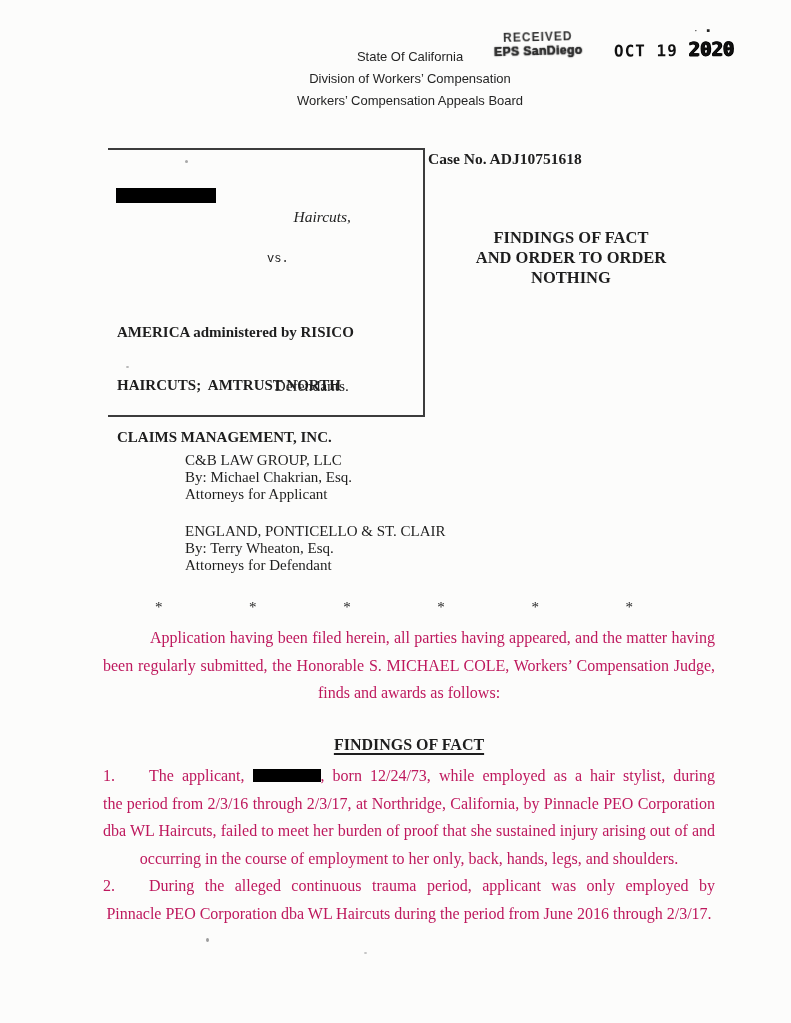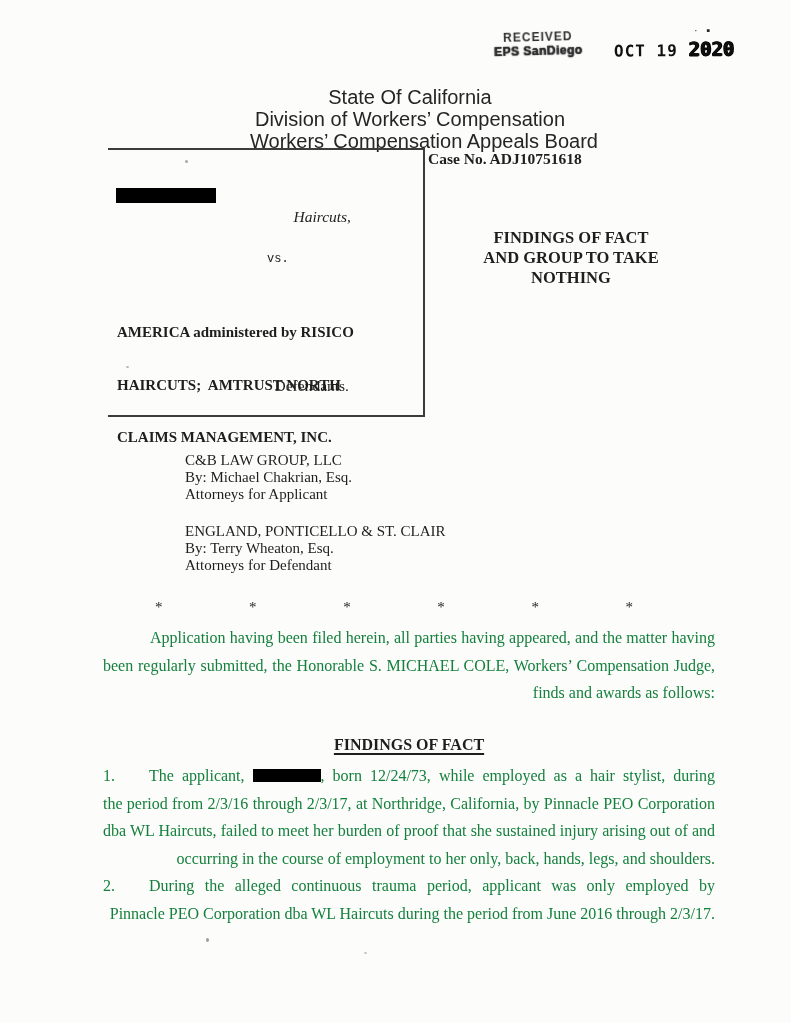--- a/index.html
+++ b/index.html
@@ -39,23 +39,22 @@
     position:absolute;left:694px;top:24px;
     font-size:11px;color:#222;letter-spacing:3px;
     filter:blur(.3px);
   }
 
   
   .doc-header{
     position:absolute;left:250px;top:46px;width:320px;
     text-align:center;
     font-family:"Liberation Sans", sans-serif;
-    font-size:20px;line-height:22px;color:#252525;
+    font-size:13px;line-height:22px;color:#252525;
     white-space:nowrap;
-    margin-top:40px;
   }
 
   
   .caption-box{
     position:absolute;left:108px;top:148px;width:315px;height:265px;
     border-top:2px solid #3c3c3c;
     border-right:2px solid #3c3c3c;
     border-bottom:2px solid #3c3c3c;
   }
   .redact-bar{
@@ -101,25 +100,25 @@
   
   .asterisk-row{
     position:absolute;left:155px;top:599px;width:478px;
     display:flex;justify-content:space-between;
     font-size:15px;
   }
 
   
   .bodyblock{
     position:absolute;left:103px;width:612px;
-    font-size:16px;line-height:27.5px;color:#15803d;
+    font-size:16px;line-height:27.5px;color:#be185d;
   }
   .intro{top:624px;}
   .jline{text-align:justify;text-align-last:justify;}
-  .pline{text-align:right;}
+  .pline{text-align:center;}
   .indent{padding-left:47px;}
   .num{display:inline-block;width:46px;}
 
   .findings-heading{
     position:absolute;left:103px;top:736px;width:612px;
     text-align:center;font-weight:bold;font-size:16px;
   }
   .findings-heading span{
     text-decoration:underline;
     text-decoration-thickness:1.5px;
@@ -165,21 +164,21 @@
       <div>AMERICA administered by RISICO</div>
       <div>HAIRCUTS;  AMTRUST NORTH</div>
       <div>CLAIMS MANAGEMENT, INC.</div>
     </div>
     <div class="defendants-label">Defendants.</div>
   </div>
 
   <div class="case-no">Case No. ADJ10751618</div>
   <div class="doc-title">
     <div>FINDINGS OF FACT</div>
-    <div>AND GROUP TO TAKE</div>
+    <div>AND ORDER TO ORDER</div>
     <div>NOTHING</div>
   </div>
 
   <div class="attorneys">
     <div class="attorney-group">
       <div>C&amp;B LAW GROUP, LLC</div>
       <div>By: Michael Chakrian, Esq.</div>
       <div>Attorneys for Applicant</div>
     </div>
     <div class="attorney-group">

